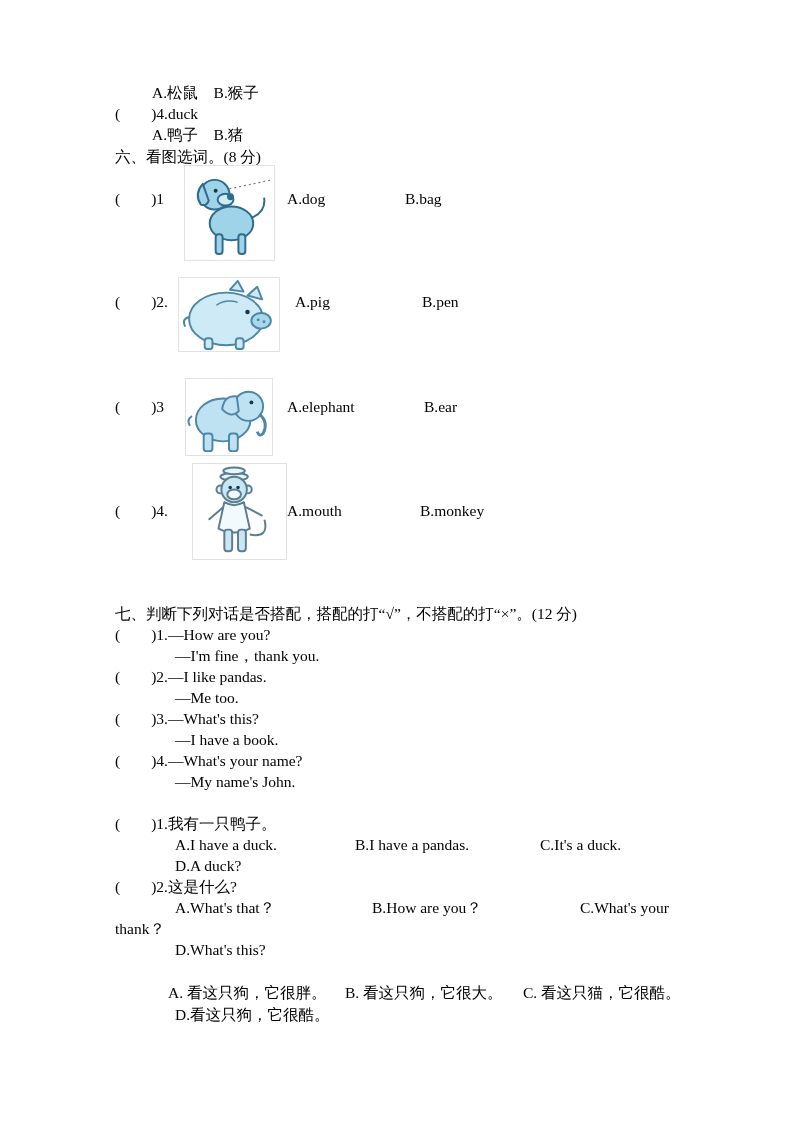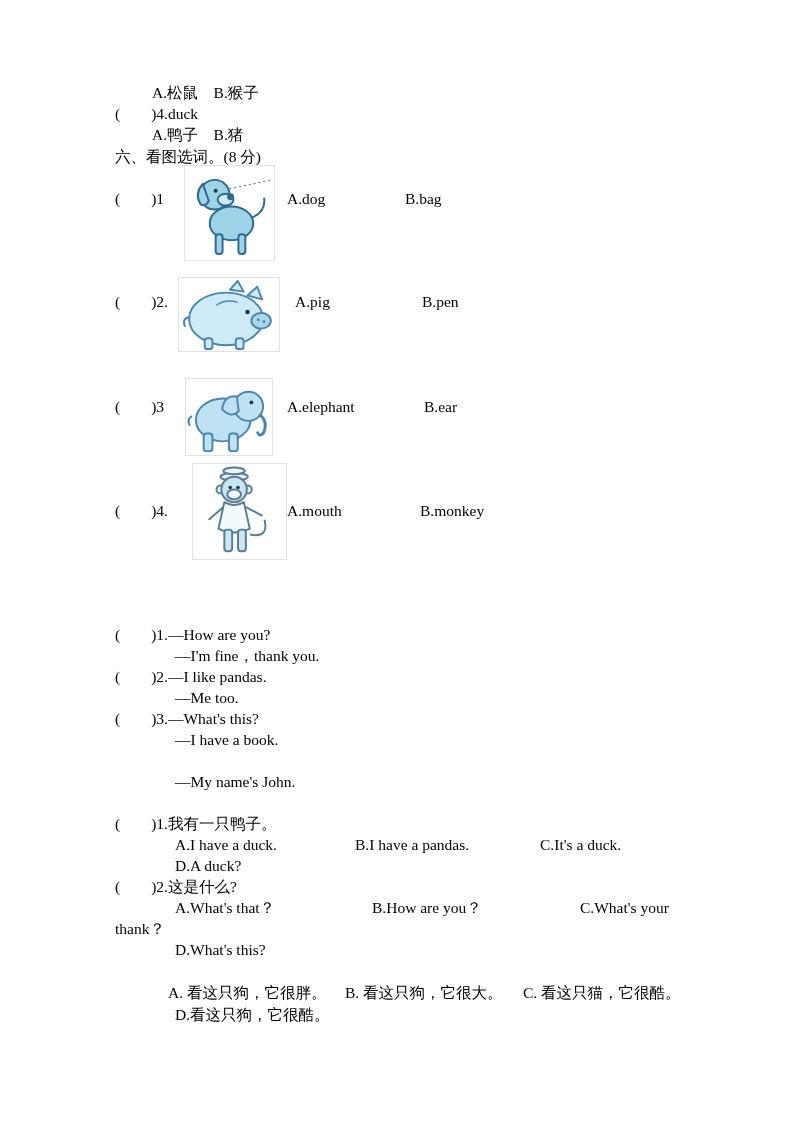--- a/index.html
+++ b/index.html
@@ -108,27 +108,29 @@
         <rect x="46" y="67" width="8" height="22" rx="3"></rect>
         <path d="M58 72 q20 4 15 -15" fill="none"></path>
       </g>
       <circle cx="38" cy="24" r="1.8" fill="#16384d"></circle>
       <circle cx="46" cy="24" r="1.8" fill="#16384d"></circle>
     </svg>
   </div>
   <div class="ln" style="left:287px;top:500px">A.mouth</div>
   <div class="ln" style="left:420px;top:500px">B.monkey</div>
 
+  <div class="ln" style="left:115px;top:603px">七、判断下列对话是否搭配，搭配的打“√”，不搭配的打“×”。(12 分)</div>
 
   <div class="ln" style="left:115px;top:624px">(　　)1.—How are you?</div>
   <div class="ln" style="left:175px;top:645px">—I'm fine，thank you.</div>
   <div class="ln" style="left:115px;top:666px">(　　)2.—I like pandas.</div>
   <div class="ln" style="left:175px;top:687px">—Me too.</div>
   <div class="ln" style="left:115px;top:708px">(　　)3.—What's this?</div>
   <div class="ln" style="left:175px;top:729px">—I have a book.</div>
+  <div class="ln" style="left:115px;top:750px">(　　)4.—What's your name?</div>
   <div class="ln" style="left:175px;top:771px">—My name's John.</div>
 
 
   <div class="ln" style="left:115px;top:813px">(　　)1.我有一只鸭子。</div>
   <div class="ln" style="left:175px;top:834px">A.I have a duck.</div>
   <div class="ln" style="left:355px;top:834px">B.I have a pandas.</div>
   <div class="ln" style="left:540px;top:834px">C.It's a duck.</div>
   <div class="ln" style="left:175px;top:855px">D.A duck?</div>
 
   <div class="ln" style="left:115px;top:876px">(　　)2.这是什么?</div>

